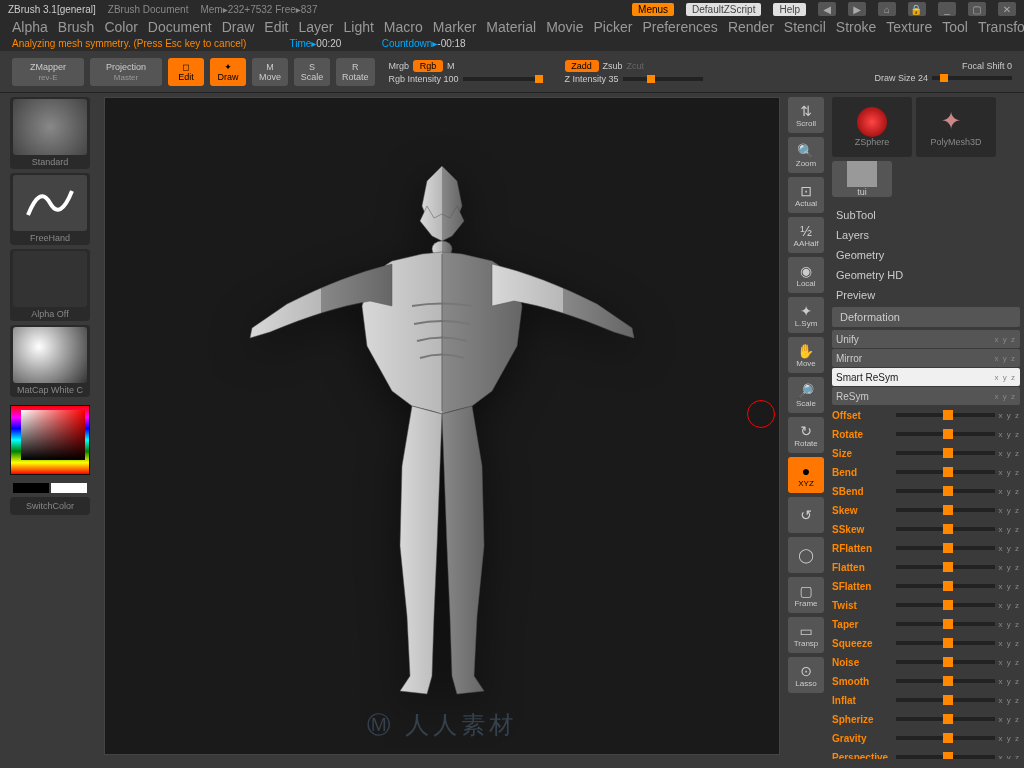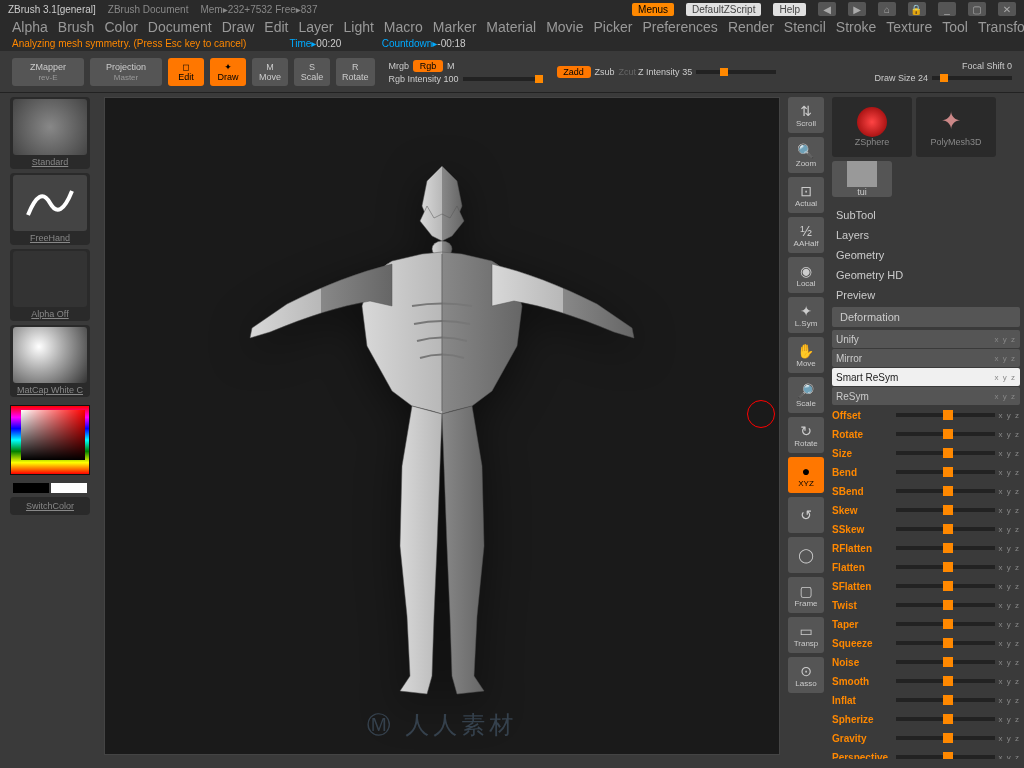--- a/index.html
+++ b/index.html
@@ -19,21 +19,21 @@
 .tool-row { background: #3a3a3a; height: 42px; display: flex; align-items: center; padding: 0 12px; gap: 6px; border-bottom: 1px solid #222; }
 .tool-btn { background: #555; color: #ccc; border-radius: 3px; padding: 4px 6px; font-size: 9px; text-align: center; cursor: pointer; min-width: 36px; }
 .tool-btn.orange { background: #ff7700; color: #000; }
 .tool-btn.wide { min-width: 72px; }
 .tool-btn .sub { font-size: 8px; color: #999; }
 .slider-lbl { font-size: 9px; color: #ccc; }
 .mini-slider { width: 80px; height: 4px; background: #222; position: relative; }
 .mini-slider .h { position: absolute; width: 8px; height: 8px; background: #ff8800; top: -2px; }
 .main { display: flex; height: 666px; }
 .left-tray { width: 100px; background: #3a3a3a; display: flex; flex-direction: column; align-items: center; padding: 4px; gap: 4px; }
-.tray-item { width: 80px; background: #2a2a2a; border-radius: 4px; display: flex; flex-direction: column; align-items: center; justify-content: center; color: #888; font-size: 9px; padding: 2px; text-decoration: underline; }
+.tray-item { width: 80px; background: #2a2a2a; border-radius: 4px; display: flex; flex-direction: column; align-items: center; justify-content: center; color: #888; font-size: 9px; padding: 2px; }
 .tray-item .preview { width: 74px; height: 56px; background: radial-gradient(circle, #888, #444); border-radius: 3px; margin-bottom: 2px; }
 .tray-item.stroke .preview { background: #444; display: flex; align-items: center; justify-content: center; }
 .tray-item.empty .preview { background: #333; }
 .viewport { flex: 1; background: #1a1a1a; position: relative; margin: 4px; border: 1px solid #444; display: flex; align-items: center; justify-content: center; }
 .char { width: 420px; height: 560px; position: relative; }
 .char svg { filter: drop-shadow(0 10px 20px rgba(0,0,0,.5)); }
 .right-strip { width: 44px; background: #3a3a3a; display: flex; flex-direction: column; align-items: center; padding: 4px 0; gap: 4px; }
 .strip-btn { width: 36px; height: 36px; background: #555; border-radius: 3px; display: flex; flex-direction: column; align-items: center; justify-content: center; font-size: 8px; color: #ccc; cursor: pointer; }
 .strip-btn.orange { background: #ff7700; color: #000; }
 .strip-btn .ico { font-size: 14px; }
@@ -106,21 +106,21 @@
       <span class="tool-btn orange" style="min-width:30px;padding:1px 6px">Rgb</span>
       <span class="slider-lbl">M</span>
     </div>
     <div style="display:flex;gap:4px;align-items:center">
       <span class="slider-lbl">Rgb Intensity 100</span>
       <div class="mini-slider">
           <div class="h" style="left:90%"></div>
         </div>
     </div>
   </div>
-  <div style="display:flex;flex-direction:row;gap:2px;margin-left:8px">
+  <div style="display:flex;flex-direction:column;gap:2px;margin-left:16px">
     <div style="display:flex;gap:4px;align-items:center">
       <span class="tool-btn orange" style="min-width:34px;padding:1px 6px">Zadd</span>
       <span class="slider-lbl">Zsub</span>
       <span class="slider-lbl" style="color:#666">Zcut</span>
     </div>
     <div style="display:flex;gap:4px;align-items:center">
       <span class="slider-lbl">Z Intensity 35</span>
       <div class="mini-slider">
           <div class="h" style="left:30%"></div>
         </div>

